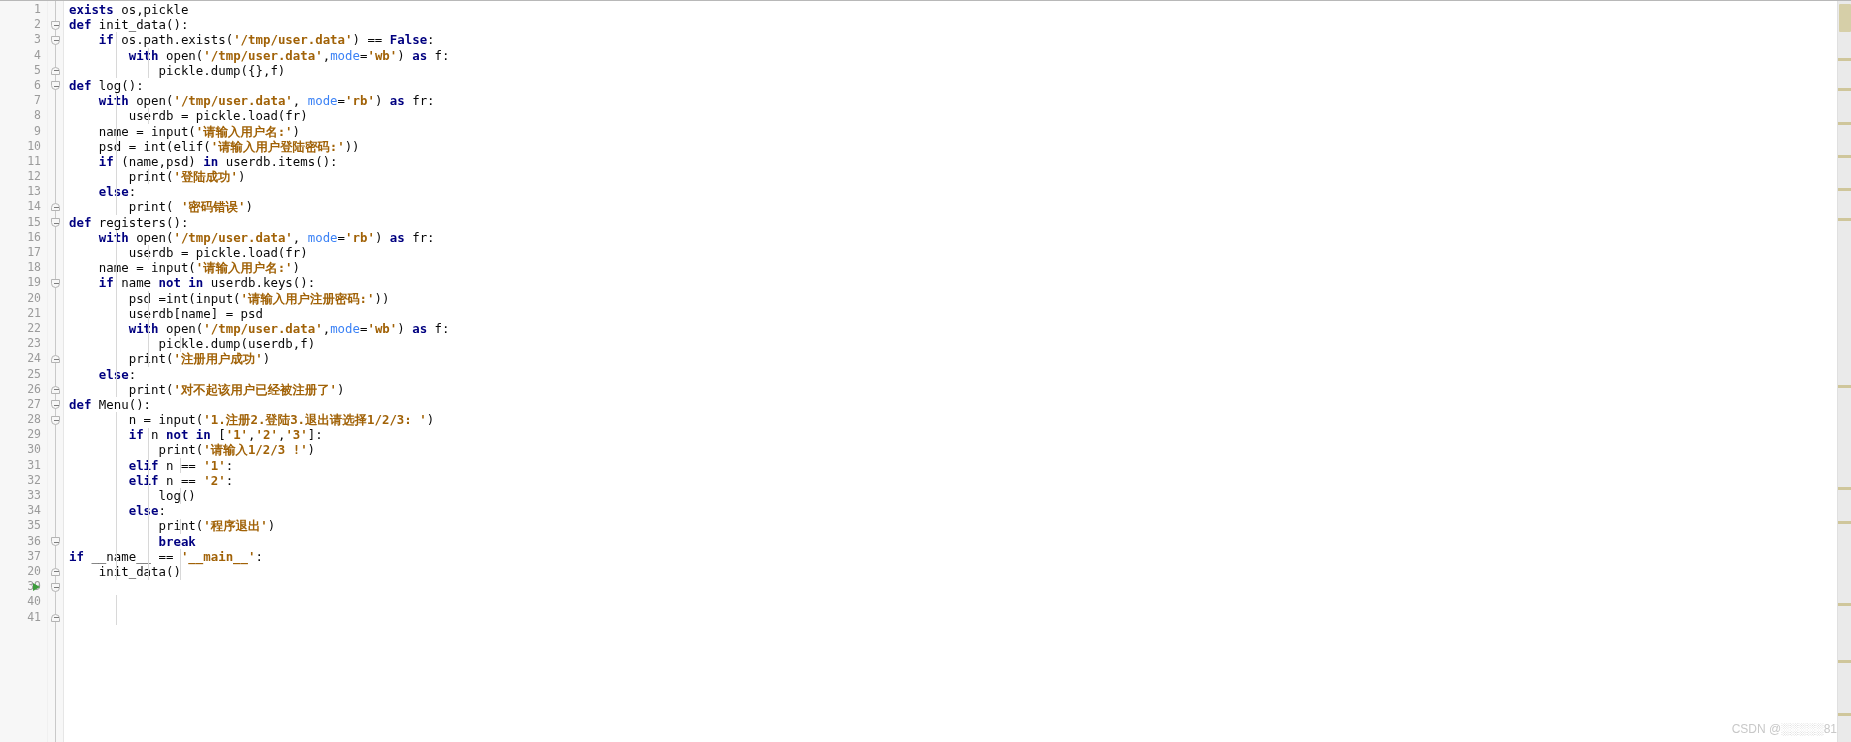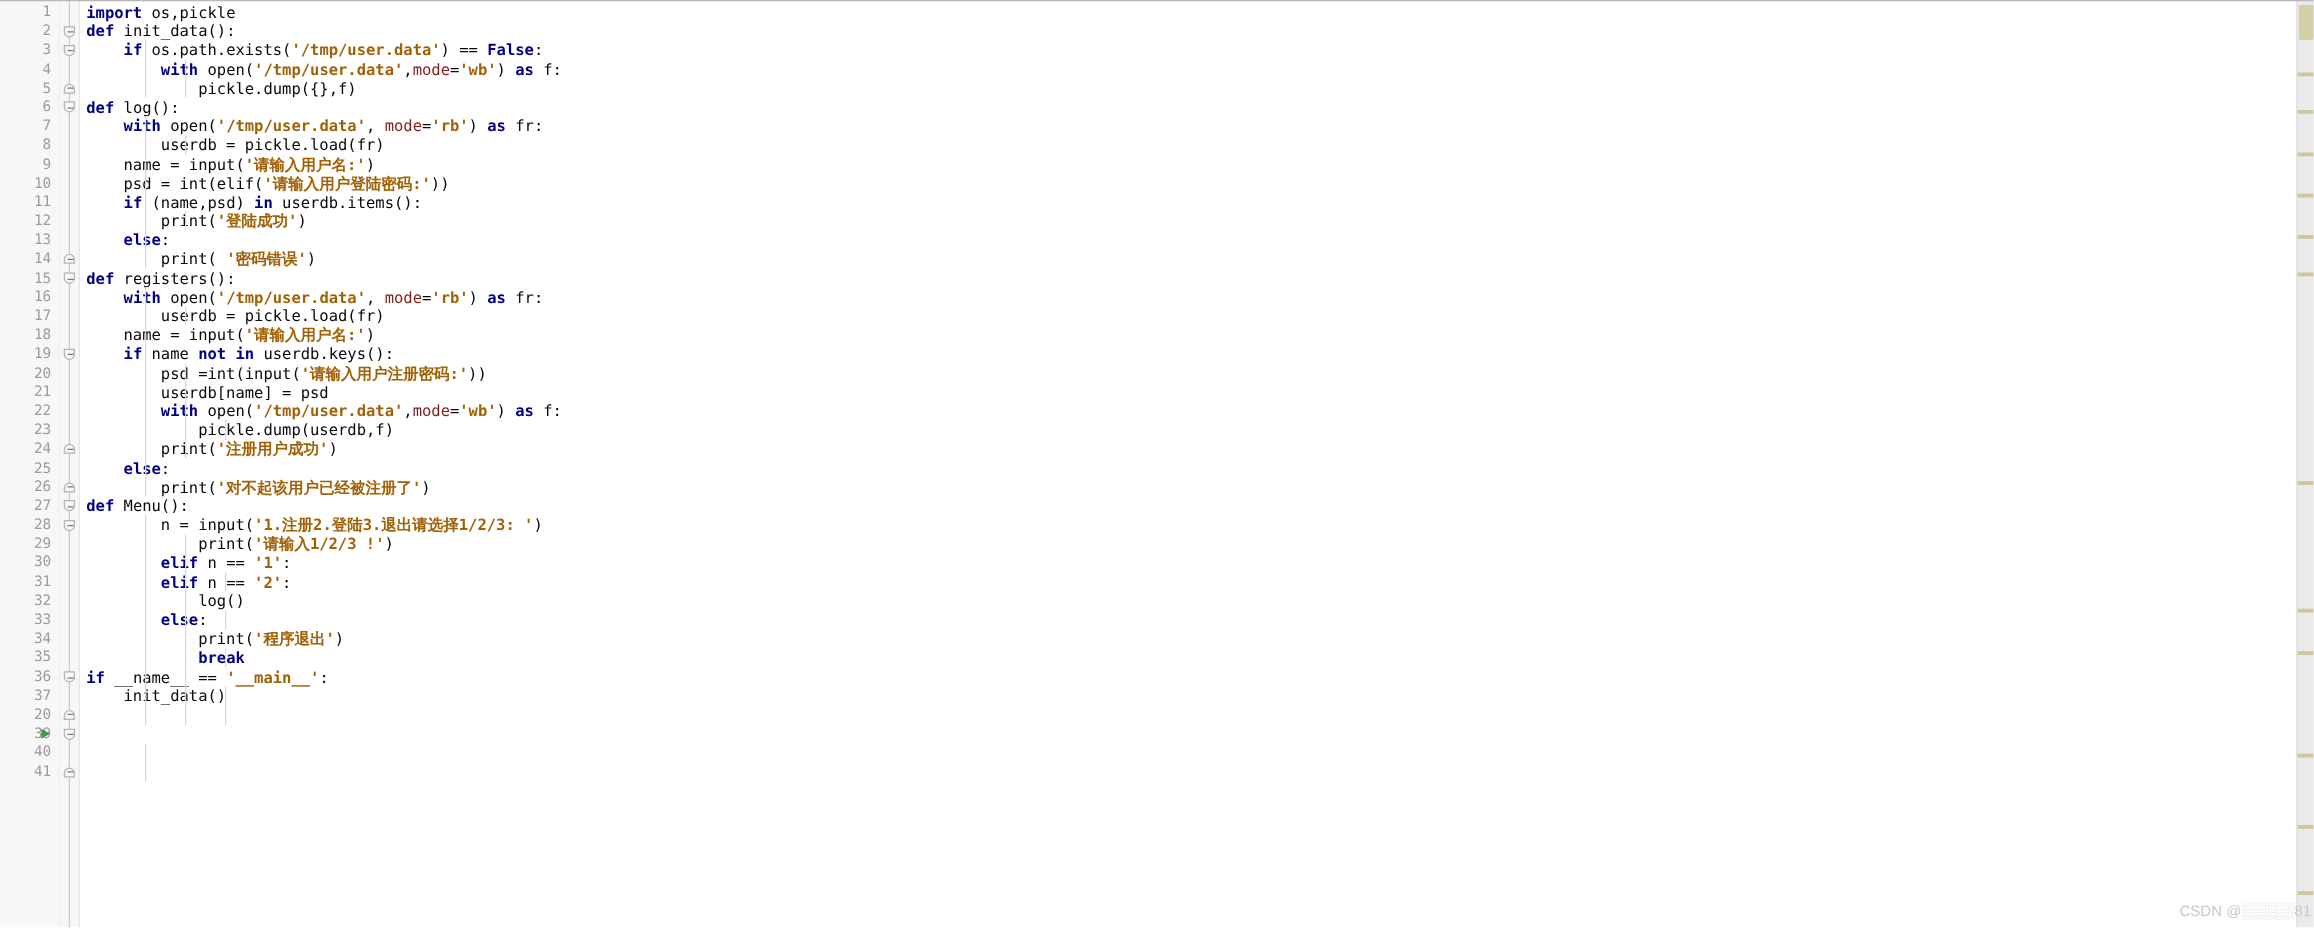--- a/index.html
+++ b/index.html
@@ -134,21 +134,21 @@
   }
   .iguide {
     position: absolute;
     width: 1px;
     background: #d8d8d8;
   }
 
   
   .kw   { color: #000080; font-weight: bold; }
   .str  { color: #a16207; font-weight: bold; }
-  .kwarg{ color: #7f1d1d; text-align: right; }
+  .kwarg{ color: #3b82f6; text-align: right; }
   .pln  { color: #080808; }
 
   
   .right-gap {
     flex: 0 0 auto;
     background: #ffffff;
   }
 
   
   .scroll-track {
@@ -178,21 +178,21 @@
     position: absolute;
     top: 0; left: 0; right: 0;
     height: 1px;
     background: #b8b8b8;
     z-index: 5;
   }
 
   
   .watermark {
     position: absolute;
-    right: 2px;
+    right: 14px;
     bottom: 6px;
     font-family: "Liberation Sans", sans-serif;
     font-size: 12px;
     color: #c8c8c8;
     white-space: nowrap;
     z-index: 6;
     text-align: right;
   }
 </style>
 </head>
@@ -332,21 +332,21 @@
         <div class="iguide" style="left: 84px; top: 290.8px; height: 76px;"></div>
         <div class="iguide" style="left: 116px; top: 336.4px; height: 15.2px;"></div>
         <div class="iguide" style="left: 52px; top: 412.4px; height: 167.2px;"></div>
         <div class="iguide" style="left: 84px; top: 427.6px; height: 152px;"></div>
         <div class="iguide" style="left: 116px; top: 458px; height: 15.2px;"></div>
         <div class="iguide" style="left: 116px; top: 488.4px; height: 15.2px;"></div>
         <div class="iguide" style="left: 116px; top: 518.8px; height: 15.2px;"></div>
         <div class="iguide" style="left: 116px; top: 549.2px; height: 30.4px;"></div>
         <div class="iguide" style="left: 52px; top: 594.8px; height: 30.4px;"></div>
       </div>
-  <div class="code-line"><span class="kw">import</span><span class="pln"> os,pickle</span></div>
+  <div class="code-line"><span class="kw">exists</span><span class="pln"> os,pickle</span></div>
       <div class="code-line"><span class="kw">def</span><span class="pln"> init_data():</span></div>
       <div class="code-line"><span class="pln">    </span><span class="kw">if</span><span class="pln"> os.path.exists(</span><span class="str">'/tmp/user.data'</span><span class="pln">) == </span><span class="kw">False</span><span class="pln">:</span></div>
       <div class="code-line"><span class="pln">        </span><span class="kw">with</span><span class="pln"> open(</span><span class="str">'/tmp/user.data'</span><span class="pln">,</span><span class="kwarg">mode</span><span class="pln">=</span><span class="str">'wb'</span><span class="pln">) </span><span class="kw">as</span><span class="pln"> f:</span></div>
       <div class="code-line"><span class="pln">            pickle.dump({},f)</span></div>
       <div class="code-line"><span class="kw">def</span><span class="pln"> log():</span></div>
       <div class="code-line"><span class="pln">    </span><span class="kw">with</span><span class="pln"> open(</span><span class="str">'/tmp/user.data'</span><span class="pln">, </span><span class="kwarg">mode</span><span class="pln">=</span><span class="str">'rb'</span><span class="pln">) </span><span class="kw">as</span><span class="pln"> fr:</span></div>
       <div class="code-line"><span class="pln">        userdb = pickle.load(fr)</span></div>
       <div class="code-line"><span class="pln">    name = input(</span><span class="str">'请输入用户名:'</span><span class="pln">)</span></div>
       <div class="code-line"><span class="pln">    psd = int(elif(</span><span class="str">'请输入用户登陆密码:'</span><span class="pln">))</span></div>
       <div class="code-line"><span class="pln">    </span><span class="kw">if</span><span class="pln"> (name,psd) </span><span class="kw">in</span><span class="pln"> userdb.items():</span></div>
@@ -360,20 +360,21 @@
       <div class="code-line"><span class="pln">    </span><span class="kw">if</span><span class="pln"> name </span><span class="kw">not in</span><span class="pln"> userdb.keys():</span></div>
       <div class="code-line"><span class="pln">        psd =int(input(</span><span class="str">'请输入用户注册密码:'</span><span class="pln">))</span></div>
       <div class="code-line"><span class="pln">        userdb[name] = psd</span></div>
       <div class="code-line"><span class="pln">        </span><span class="kw">with</span><span class="pln"> open(</span><span class="str">'/tmp/user.data'</span><span class="pln">,</span><span class="kwarg">mode</span><span class="pln">=</span><span class="str">'wb'</span><span class="pln">) </span><span class="kw">as</span><span class="pln"> f:</span></div>
       <div class="code-line"><span class="pln">            pickle.dump(userdb,f)</span></div>
       <div class="code-line"><span class="pln">        print(</span><span class="str">'注册用户成功'</span><span class="pln">)</span></div>
       <div class="code-line"><span class="pln">    </span><span class="kw">else</span><span class="pln">:</span></div>
       <div class="code-line"><span class="pln">        print(</span><span class="str">'对不起该用户已经被注册了'</span><span class="pln">)</span></div>
       <div class="code-line"><span class="kw">def</span><span class="pln"> Menu():</span></div>
       <div class="code-line"><span class="pln">        n = input(</span><span class="str">'1.注册2.登陆3.退出请选择1/2/3: '</span><span class="pln">)</span></div>
+      <div class="code-line"><span class="pln">        </span><span class="kw">if</span><span class="pln"> n </span><span class="kw">not in</span><span class="pln"> [</span><span class="str">'1'</span><span class="pln">,</span><span class="str">'2'</span><span class="pln">,</span><span class="str">'3'</span><span class="pln">]:</span></div>
       <div class="code-line"><span class="pln">            print(</span><span class="str">'请输入1/2/3 !'</span><span class="pln">)</span></div>
       <div class="code-line"><span class="pln">        </span><span class="kw">elif</span><span class="pln"> n == </span><span class="str">'1'</span><span class="pln">:</span></div>
       <div class="code-line"><span class="pln">        </span><span class="kw">elif</span><span class="pln"> n == </span><span class="str">'2'</span><span class="pln">:</span></div>
       <div class="code-line"><span class="pln">            log()</span></div>
       <div class="code-line"><span class="pln">        </span><span class="kw">else</span><span class="pln">:</span></div>
       <div class="code-line"><span class="pln">            print(</span><span class="str">'程序退出'</span><span class="pln">)</span></div>
       <div class="code-line"><span class="pln">            </span><span class="kw">break</span></div>
       <div class="code-line"><span class="kw">if</span><span class="pln"> __name__ == </span><span class="str">'__main__'</span><span class="pln">:</span></div>
       <div class="code-line"><span class="pln">    init_data()</span></div>
     </div>

